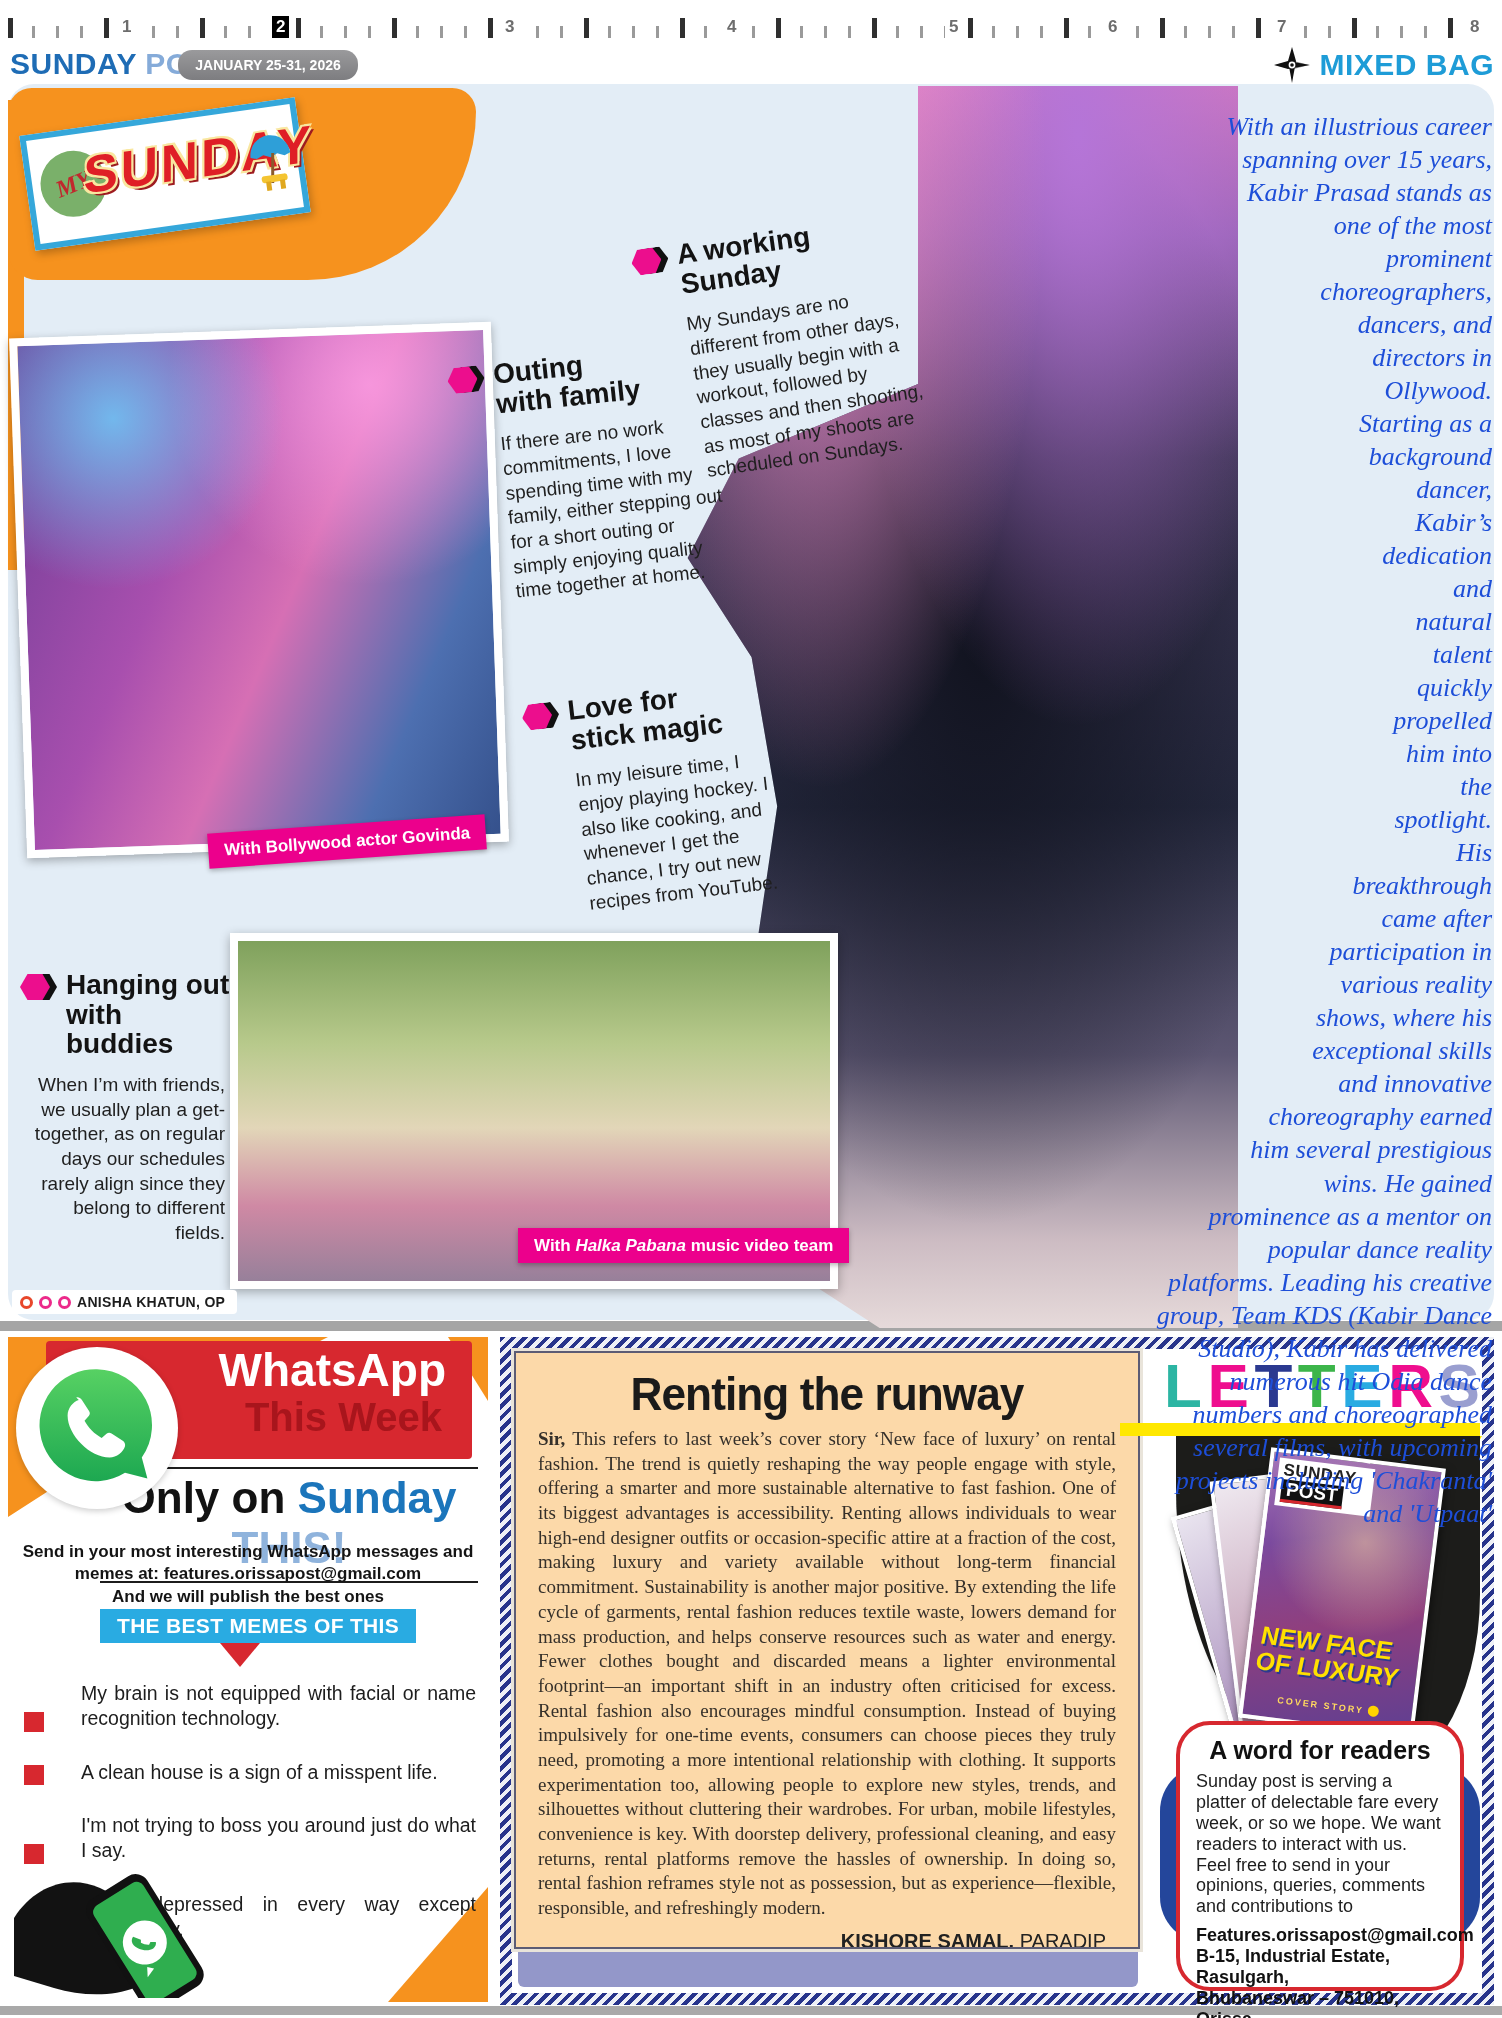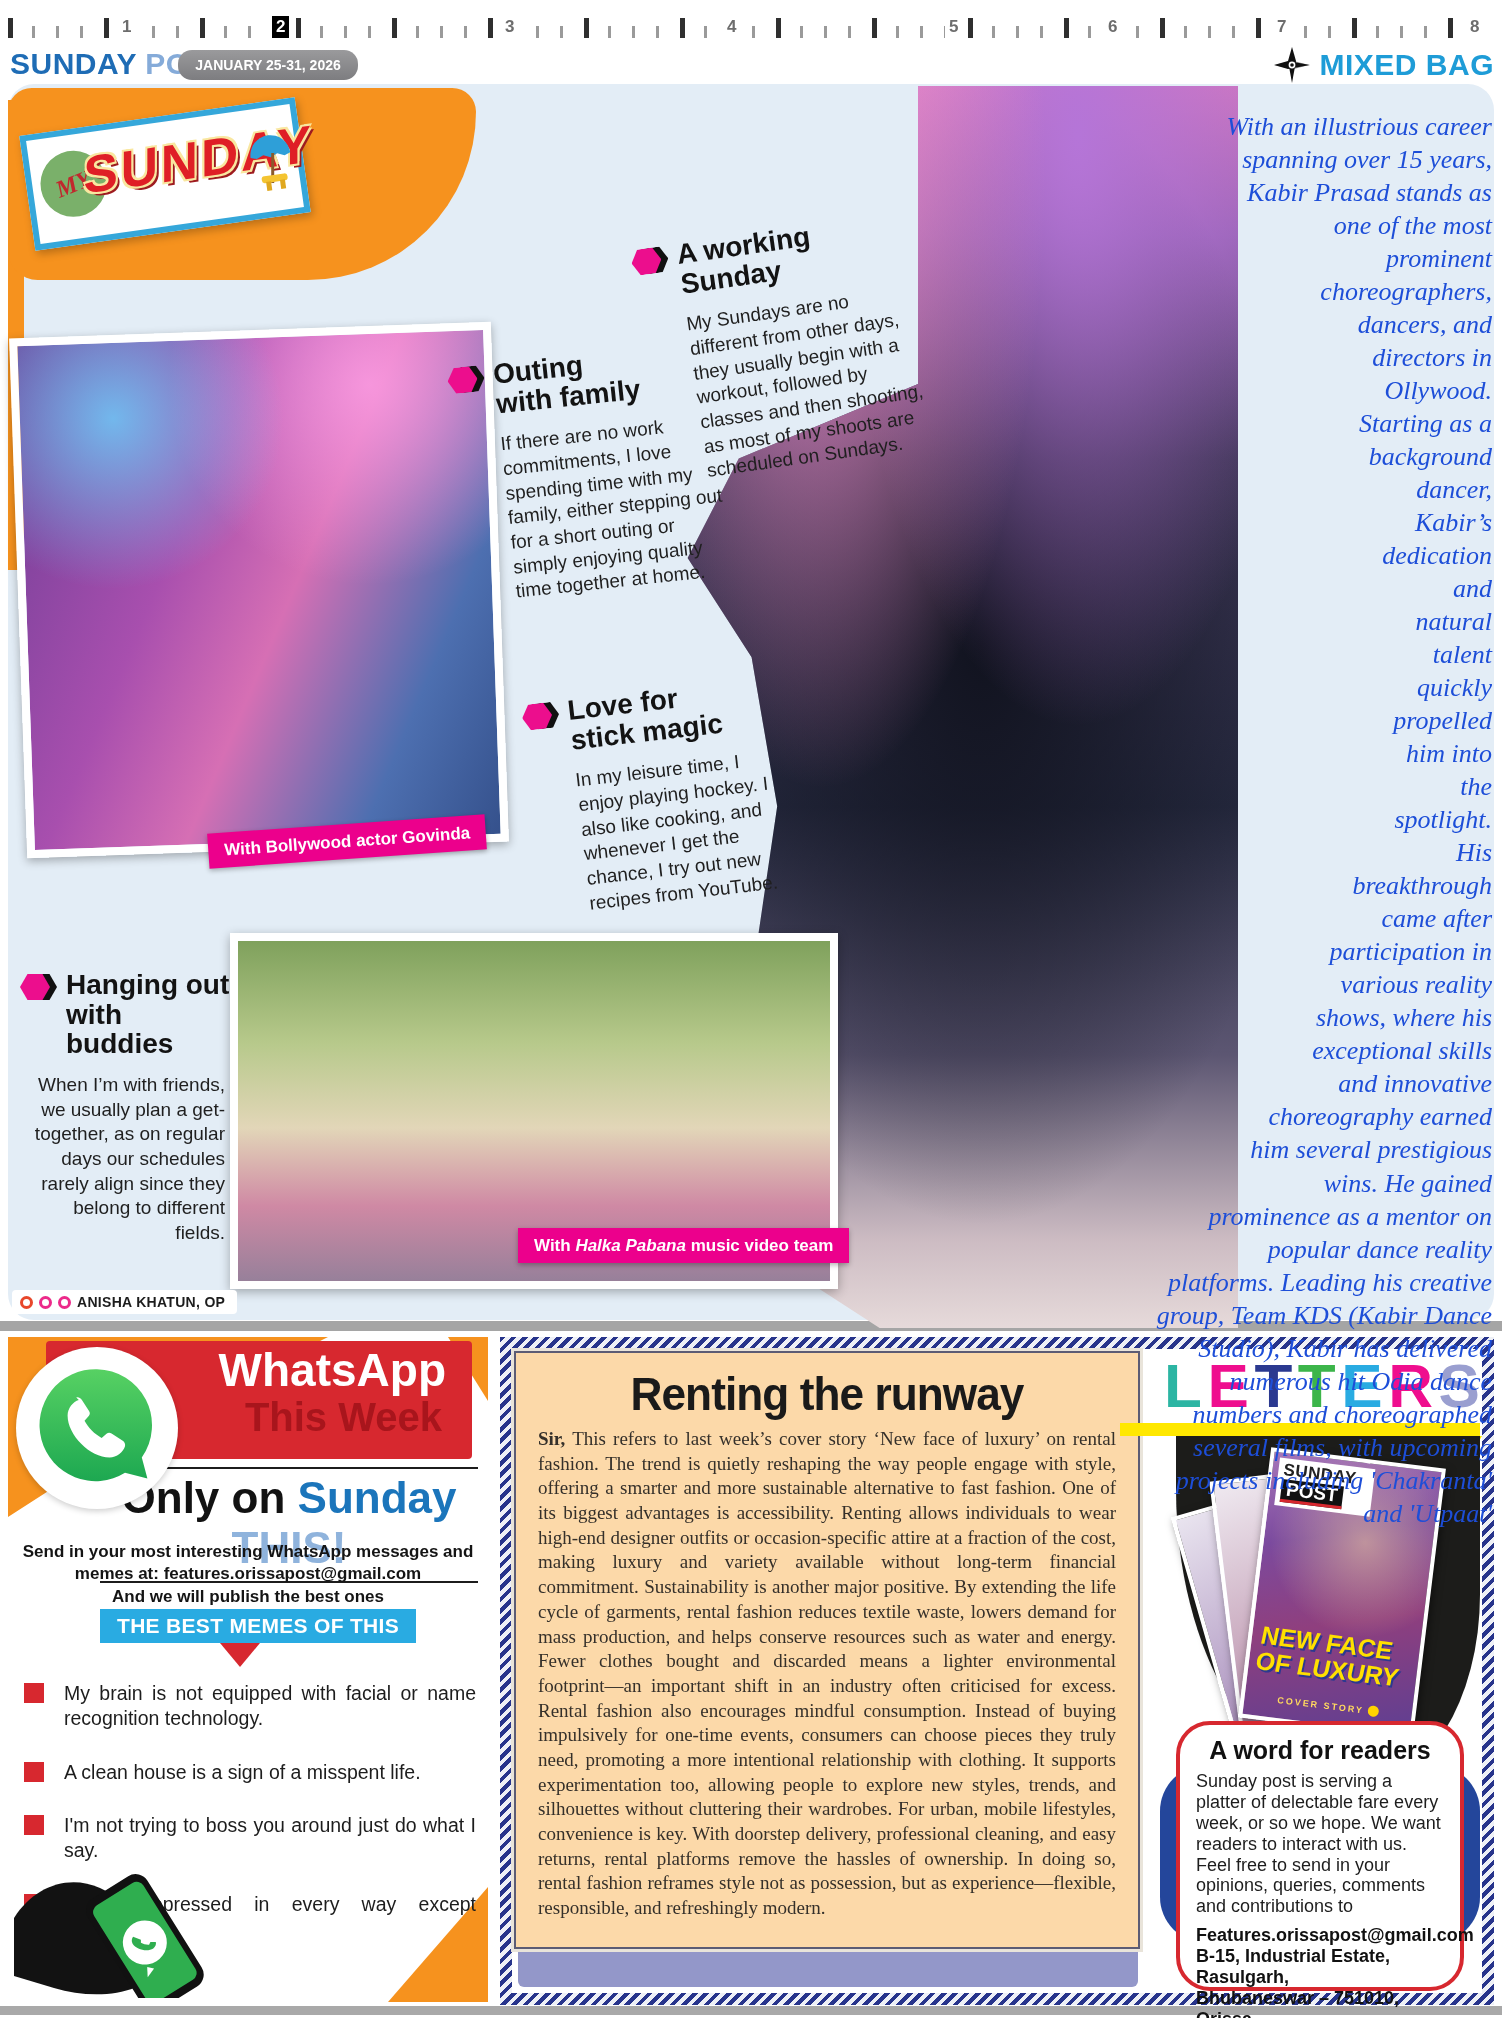--- a/index.html
+++ b/index.html
@@ -89,21 +89,21 @@
   .wa-banner { position:absolute; left:38px; top:4px; width:426px; height:118px; background:#d7282f; border-radius:4px; }
   .wa-title { position:absolute; right:26px; top:4px; font:bold 46px/50px "Liberation Sans",sans-serif; color:#fff; }
   .wa-sub { position:absolute; right:30px; top:54px; font:bold 40px/44px "Liberation Sans",sans-serif; color:#a8151c; }
   .wa-logo { position:absolute; left:8px; top:10px; width:162px; height:162px; background:#fff; border-radius:50%; z-index:3; display:flex; align-items:center; justify-content:center; box-shadow:0 2px 6px rgba(0,0,0,.2); }
   .wa-only { position:absolute; left:92px; top:130px; width:378px; text-align:center; border-top:2px solid #1c1c1c; border-bottom:2px solid #1c1c1c; padding:4px 0 8px; font:bold 44px/50px "Liberation Sans",sans-serif; color:#121212; }
   .wa-only .sun { color:#1b75bb; } .wa-only .post { color:#8fb3dc; }
   .wa-invite { position:absolute; left:8px; top:204px; width:464px; text-align:center; font:bold 17px/1.32 "Liberation Sans",sans-serif; color:#141414; }
   .wa-memes-banner { position:absolute; left:92px; top:272px; width:316px; height:34px; background:#29abe2; color:#fff; font:bold 21px/34px "Liberation Sans",sans-serif; text-align:center; letter-spacing:.3px; }
   .wa-tri { position:absolute; left:212px; top:306px; width:40px; height:24px; background:#d7282f; clip-path:polygon(0 0,100% 0,50% 100%); }
   .wa-memes { position:absolute; left:16px; top:344px; width:452px; list-style:none; }
-  .wa-memes li { display:flex; gap:20px; margin-bottom:28px; }
+  .wa-memes li { display:flex; gap:37px; margin-bottom:28px;align-items:flex-end; }
   .wa-memes .sq { width:20px; height:20px; background:#d7282f; flex:none; margin-top:2px; }
   .wa-memes .txt { font:500 19.5px/1.3 "Liberation Sans",sans-serif; color:#1d1d1d; text-align:justify; }
   .wa-phone { position:absolute; left:6px; bottom:4px; width:240px; height:150px; }
 
   
   .frame { position:absolute; left:500px; top:1337px; width:994px; height:668px; padding:12px;
     background:repeating-linear-gradient(135deg,#27348b 0 4px,#eef0f6 4px 8px); z-index:2; }
   .frame-inner { position:relative; width:100%; height:100%; background:#fff; }
 
   
@@ -312,20 +312,23 @@
 
   <div class="frame">
     <div class="frame-inner">
 
       <div class="lavender"></div>
       <div class="runway">
         <h1>Renting the runway</h1>
         <div class="body">
           <span class="sal">Sir,</span><span>  This refers to last week’s cover story ‘New face of luxury’ on rental fashion. The trend is quietly reshaping the way people engage with style, offering a smarter and more sustainable alternative to fast fashion. One of its biggest advantages is accessibility. Renting allows individuals to wear high-end designer outfits or occasion-specific attire at a fraction of the cost, making luxury and variety available without long-term financial commitment. Sustainability is another major positive. By extending the life cycle of garments, rental fashion reduces textile waste, lowers demand for mass production, and helps conserve resources such as water and energy. Fewer clothes bought and discarded means a lighter environmental footprint—an important shift in an industry often criticised for excess. Rental fashion also encourages mindful consumption. Instead of buying impulsively for one-time events, consumers can choose pieces they truly need, promoting a more intentional relationship with clothing. It supports experimentation too, allowing people to explore new styles, trends, and silhouettes without cluttering their wardrobes. For urban, mobile lifestyles, convenience is key. With doorstep delivery, professional cleaning, and easy returns, rental platforms remove the hassles of ownership. In doing so, rental fashion reframes style not as possession, but as experience—flexible, responsible, and refreshingly modern.</span>
         </div>
+        <div class="sig">
+          <span>KISHORE SAMAL,</span><span class="place"> PARADIP</span>
+        </div>
       </div>
 
       <div class="letters-word">
           <span style="color: rgb(44, 181, 163);">L</span>
           <span style="color: rgb(239, 14, 142);">E</span>
           <span style="color: rgb(43, 57, 144);">T</span>
           <span style="color: rgb(60, 181, 74);">T</span>
           <span style="color: rgb(41, 171, 226);">E</span>
           <span style="color: rgb(239, 14, 142);">R</span>
           <span style="color: rgb(154, 159, 208);">S</span>

